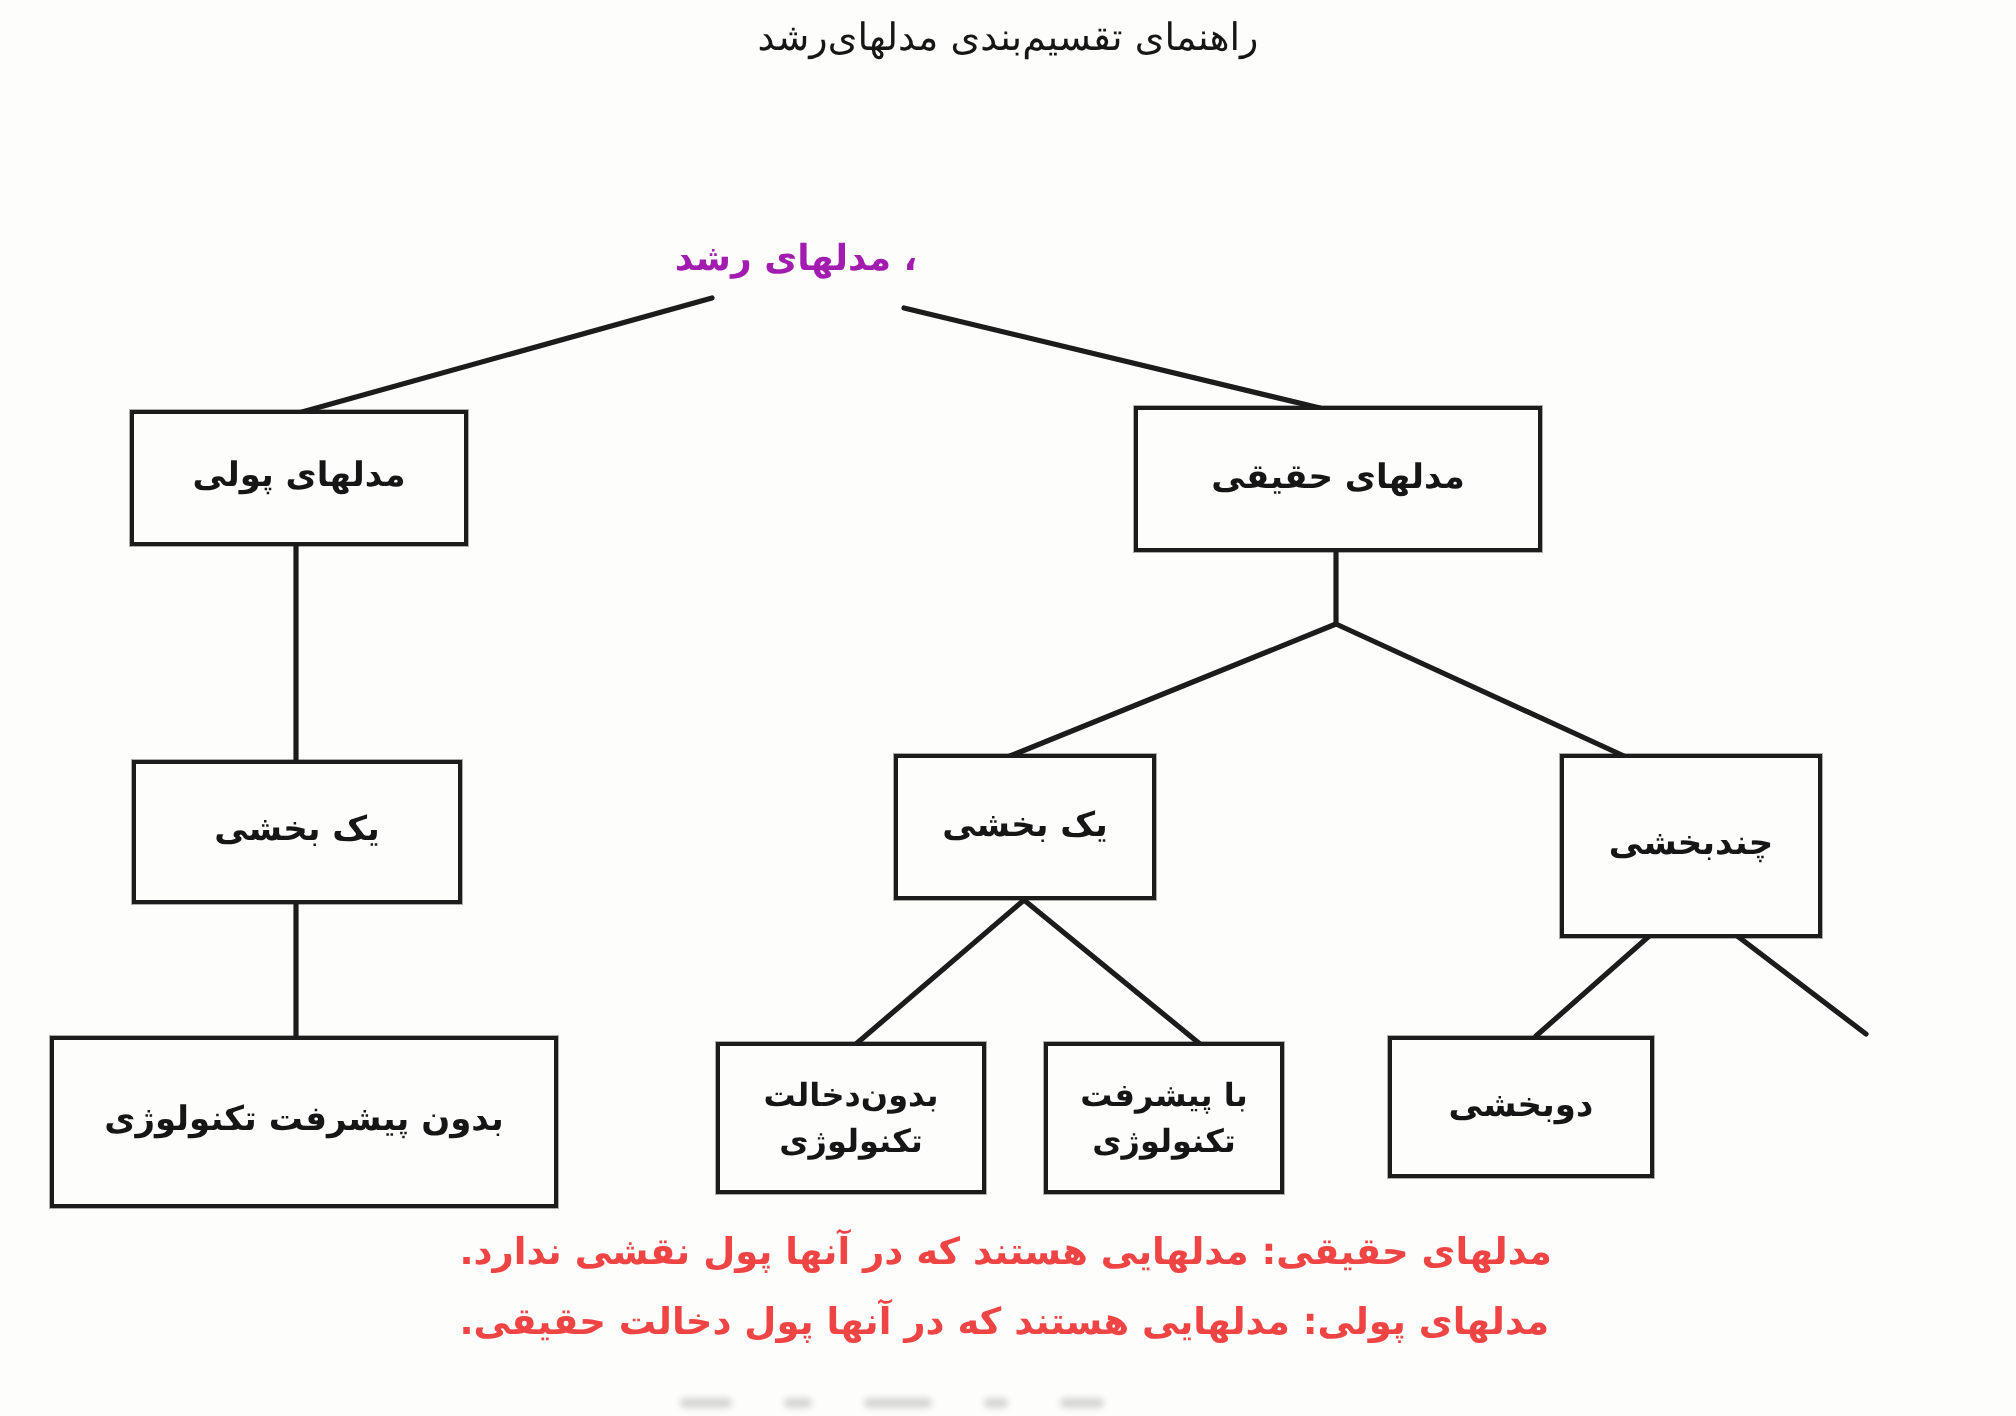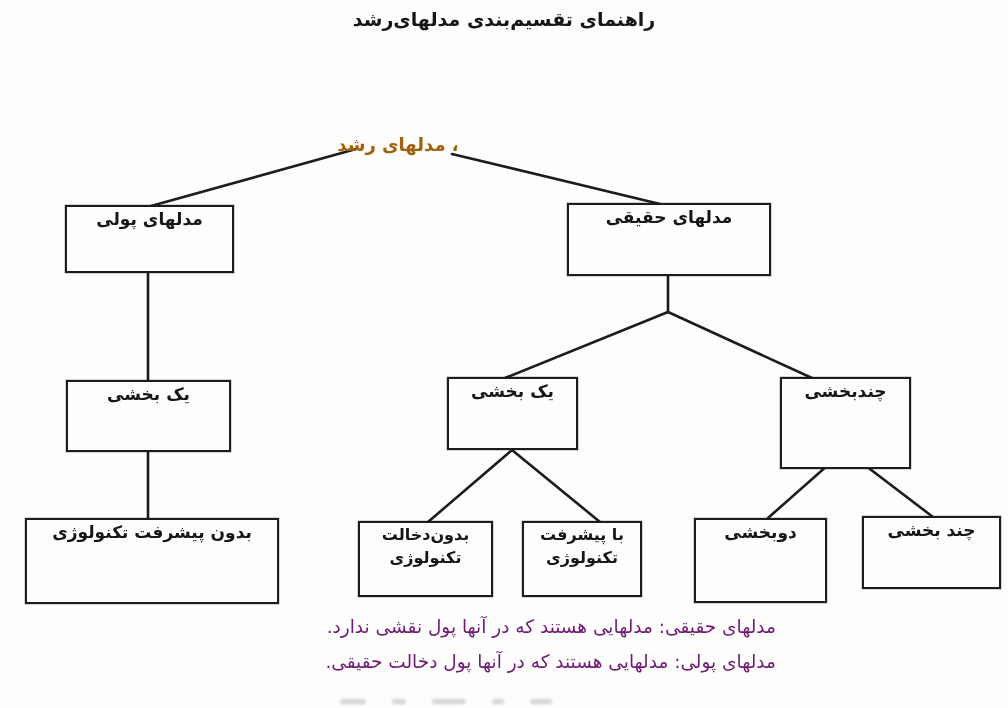--- a/index.html
+++ b/index.html
@@ -17,82 +17,83 @@
     color: #1b1b1b;
   }
   .title {
     position: absolute;
     top: 8px;
     left: 0;
     width: 100%;
     text-align: center;
     direction: rtl;
     font-size: 19px;
-    font-weight: 700;
+    font-weight: 400;
     letter-spacing: 0.5px;
     color: #161616;
   }
   svg.connectors {
     position: absolute;
     top: 0; left: 0;
     width: 1008px; height: 708px;
     pointer-events: none;
   }
   svg.connectors line {
     stroke: #1c1c1c;
     stroke-width: 2.6;
     stroke-linecap: round;
   }
   .root-label {
     position: absolute;
     left: 318px;
-    top: 134px;
+    top: 119px;
     width: 160px;
     text-align: center;
     direction: rtl;
     font-size: 18px;
     font-weight: 700;
-    color: #a16207;
+    color: #a21caf;
     white-space: nowrap;
   }
   .node {
     position: absolute;
     border: 2.5px solid #1c1c1c;
     background: #fdfdfc;
     display: flex;
     flex-direction: column;
     align-items: center;
+    justify-content: center;
     direction: rtl;
     font-size: 17px;
     font-weight: 700;
     text-align: center;
     line-height: 1.5;
     color: #161616;
     box-sizing: border-box;
     box-shadow: 0 0 0 0.5px rgba(20,20,20,.35);
   }
   .node-monetary      { left: 65px;  top: 205px; width: 169px; height: 68px; }
   .node-real          { left: 567px; top: 203px; width: 204px; height: 73px; }
   .node-one-left      { left: 66px;  top: 380px; width: 165px; height: 72px; }
   .node-one-mid       { left: 447px; top: 377px; width: 131px; height: 73px; }
   .node-multi         { left: 780px; top: 377px; width: 131px; height: 92px; }
   .node-notech-left   { left: 25px;  top: 518px; width: 254px; height: 86px; }
   .node-notech-mid    { left: 358px; top: 521px; width: 135px; height: 76px; font-size: 16px; line-height: 1.45; }
   .node-withtech      { left: 522px; top: 521px; width: 120px; height: 76px; font-size: 16px; line-height: 1.45; }
-  .node-two-sector    { left: 694px; top: 518px; width: 133px; height: 85px; }
+  .node-two-sector    { left: 694px; top: 518px; width: 133px; height: 71px; }
   .node-multi-leaf    { left: 862px; top: 516px; width: 139px; height: 73px; }
   .notes {
     position: absolute;
     top: 609px;
     right: 232px;
     direction: rtl;
-    text-align: right;
+    text-align: left;
     font-size: 18.5px;
-    font-weight: 400;
-    color: #701a75;
+    font-weight: 700;
+    color: #ef4444;
   }
   .notes .note-line { line-height: 35px; white-space: nowrap; }
   .smudge-row {
     position: absolute;
     top: 699px;
     left: 340px;
     width: 360px;
     height: 8px;
     display: flex;
     gap: 26px;
@@ -172,23 +173,20 @@
 
   <div class="node node-withtech">
     <span>با پیشرفت</span>
     <span>تکنولوژی</span>
   </div>
 
   <div class="node node-two-sector">
     <span>دوبخشی</span>
   </div>
 
-  <div class="node node-multi-leaf">
-    <span>چند بخشی</span>
-  </div>
 
   <div class="notes">
     <div class="note-line">مدلهای حقیقی: مدلهایی هستند که در آنها پول نقشی ندارد.</div>
     <div class="note-line">مدلهای پولی: مدلهایی هستند که در آنها پول دخالت حقیقی.</div>
   </div>
 
   <div class="smudge-row">
     <i></i>
       <i></i>
       <i></i>

